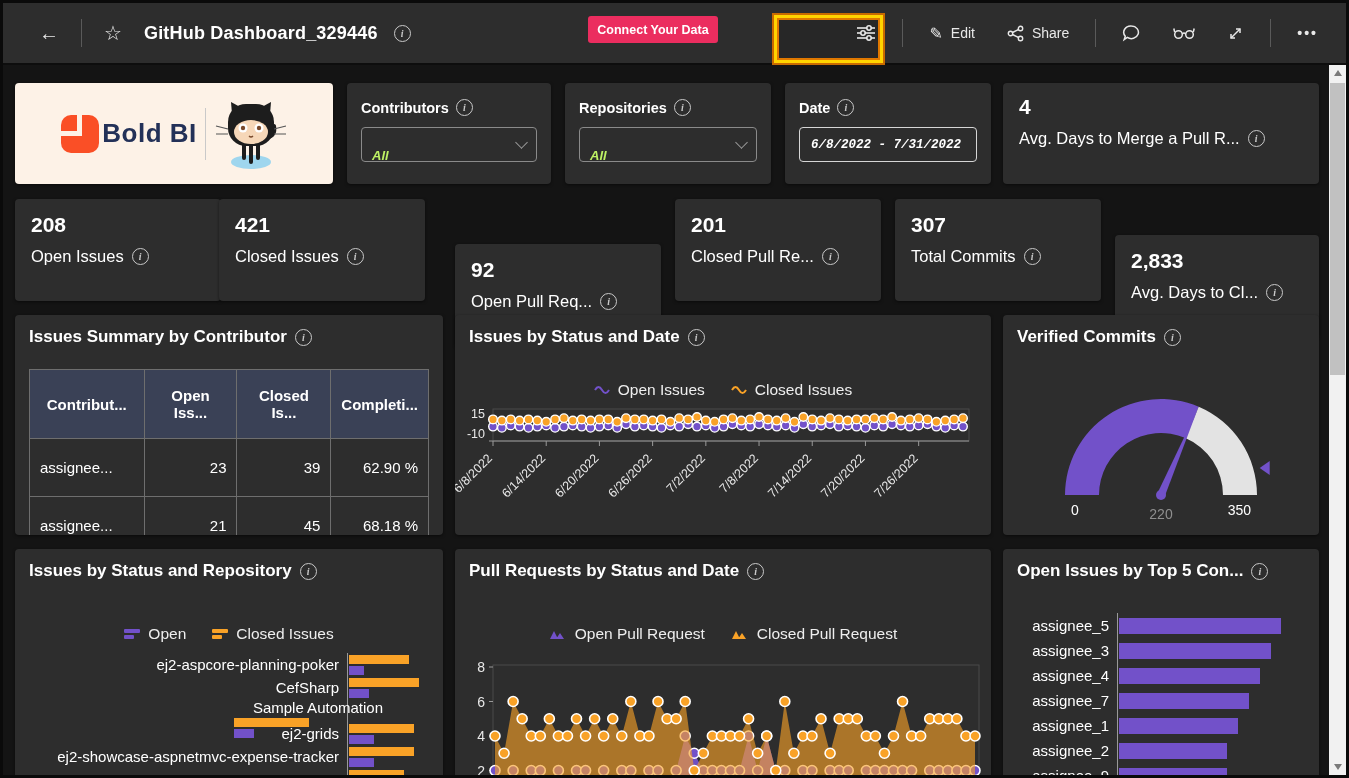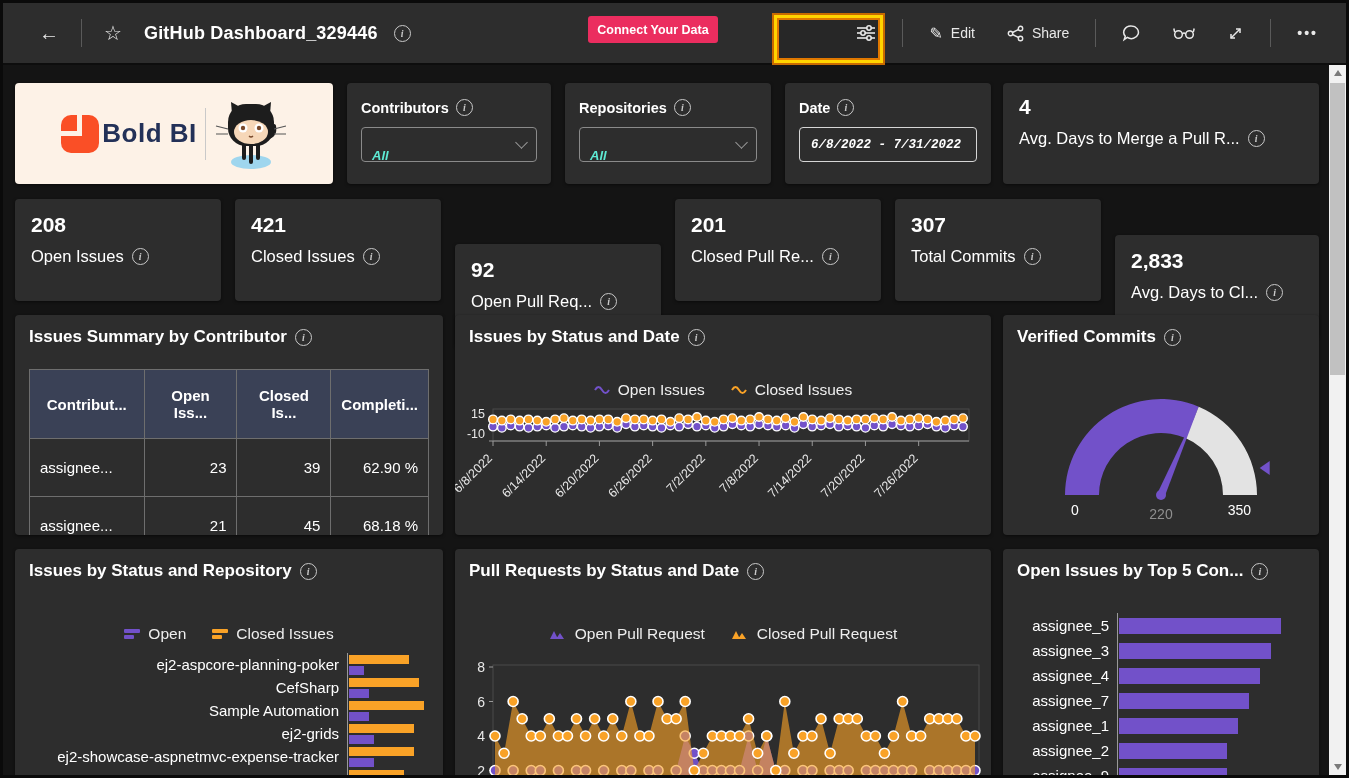--- a/index.html
+++ b/index.html
@@ -30,33 +30,33 @@
   .boldbi-text{font-size:26px;font-weight:bold;color:#233158;letter-spacing:.5px;}
   .logo-divider{width:1px;height:52px;background:#c9c9c9;margin:0 6px;}
   .filter-card{padding:0;}
   #card-contributors{left:344px;top:80px;width:204px;height:101px;}
   #card-repositories{left:562px;top:80px;width:206px;height:101px;}
   #card-date{left:782px;top:80px;width:206px;height:101px;}
   #card-kpi-merge{left:1000px;top:80px;width:316px;height:101px;}
   .filter-label{position:absolute;left:14px;top:16px;font-size:14.5px;font-weight:bold;color:#fff;display:flex;align-items:center;gap:7px;}
   .dropdown{position:absolute;left:14px;top:44px;right:14px;height:33px;border:1px solid #8a8a8a;border-radius:4px;
             display:flex;align-items:center;padding:0 10px;cursor:pointer;background:transparent;}
-  .dropdown .val{font-size:13px;font-style:italic;font-weight:bold;color:#5eead4;flex:1;margin-top:22px;}
+  .dropdown .val{font-size:13px;font-style:italic;font-weight:bold;color:#bef264;flex:1;margin-top:22px;}
   .chevron{width:8px;height:8px;border-right:1.5px solid #9a9a9a;border-bottom:1.5px solid #9a9a9a;transform:rotate(45deg);margin-top:-4px;}
   .datebox{position:absolute;left:14px;top:44px;right:14px;height:33px;border:1px solid #d6d6d6;border-radius:4px;
            display:flex;align-items:center;padding:0 9px;gap:6px;background:transparent;}
   .datebox input{flex:1;background:transparent;border:none;outline:none;color:#fff;font-size:12.5px;font-style:italic;font-weight:bold;font-family:Liberation Mono, monospace;}
   
   .kpi-value{position:absolute;left:16px;top:12px;font-size:21px;font-weight:bold;color:#fff;}
   .kpi-label{position:absolute;left:16px;top:46px;font-size:16.5px;color:#fff;display:flex;align-items:center;gap:8px;white-space:nowrap;}
   .kpi-card .kpi-value{top:14px;}
   .kpi-card .kpi-label{top:48px;}
   
   #kpi-0{left:12px;top:196px;width:206px;height:102px;padding-left:45px;}
-  #kpi-1{left:232px;top:196px;width:206px;height:102px;}
+  #kpi-1{left:216px;top:196px;width:206px;height:102px;}
   #kpi-2{left:452px;top:196px;width:206px;height:102px;margin-top:45px;}
   #kpi-3{left:672px;top:196px;width:206px;height:102px;}
   #kpi-4{left:892px;top:196px;width:206px;height:102px;}
   #kpi-5{left:1112px;top:196px;width:204px;height:102px;margin-top:36px;}
   
   #card-table{left:12px;top:312px;width:428px;height:220px;}
   #card-issues-date{left:452px;top:312px;width:536px;height:220px;}
   #card-gauge{left:1000px;top:312px;width:316px;height:220px;}
   
   #card-repo{left:12px;top:546px;width:428px;height:262px;}
@@ -507,21 +507,21 @@
             <div style="position: absolute; left: 2px; top: 12.5px; height: 9px; width: 15px; background: rgb(114, 81, 201);"></div>
           </div>
         </div>
         <div class="hbar-row" style="top: 23px; height: 23px; width: 100%;">
           <div class="hbar-label" style="width: 310px;">CefSharp</div>
           <div class="hbar-track">
             <div style="position: absolute; left: 2px; top: 1.5px; height: 9px; width: 70px; background: rgb(249, 162, 39);"></div>
             <div style="position: absolute; left: 2px; top: 12.5px; height: 9px; width: 20px; background: rgb(114, 81, 201);"></div>
           </div>
         </div>
-        <div class="hbar-row" style="top: 46px; height: 23px; width: 100%;">
+        <div class="hbar-row" style="top: 46px; height: 23px; width: 100%; flex-direction: column;">
           <div class="hbar-label" style="width: 310px;">Sample Automation</div>
           <div class="hbar-track">
             <div style="position: absolute; left: 2px; top: 1.5px; height: 9px; width: 75px; background: rgb(249, 162, 39);"></div>
             <div style="position: absolute; left: 2px; top: 12.5px; height: 9px; width: 20px; background: rgb(114, 81, 201);"></div>
           </div>
         </div>
         <div class="hbar-row" style="top: 69px; height: 23px; width: 100%;">
           <div class="hbar-label" style="width: 310px;">ej2-grids</div>
           <div class="hbar-track">
             <div style="position: absolute; left: 2px; top: 1.5px; height: 9px; width: 65px; background: rgb(249, 162, 39);"></div>

